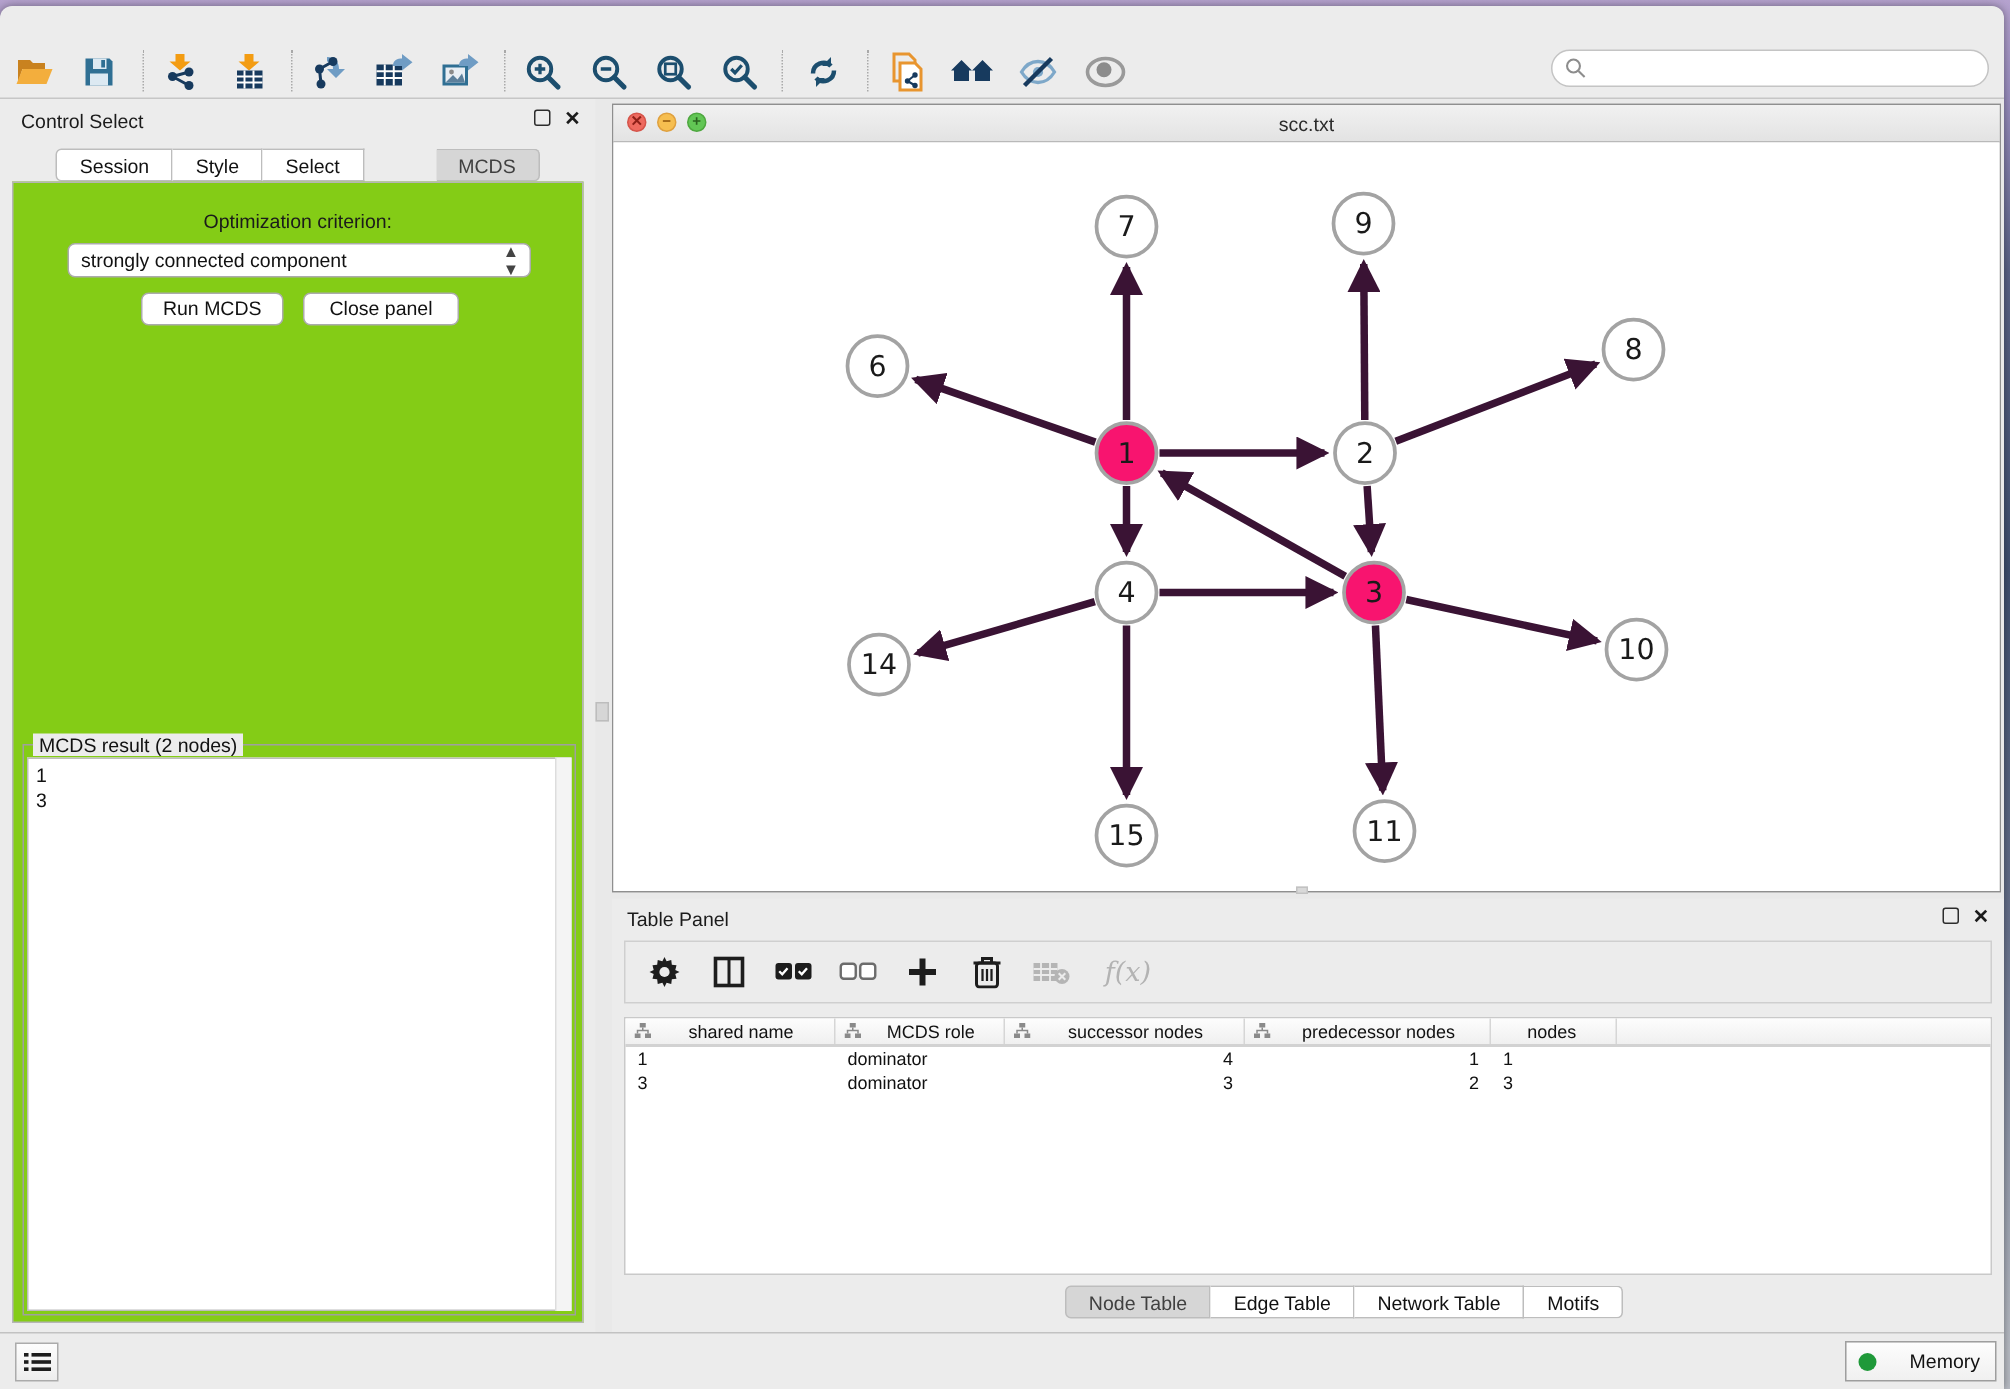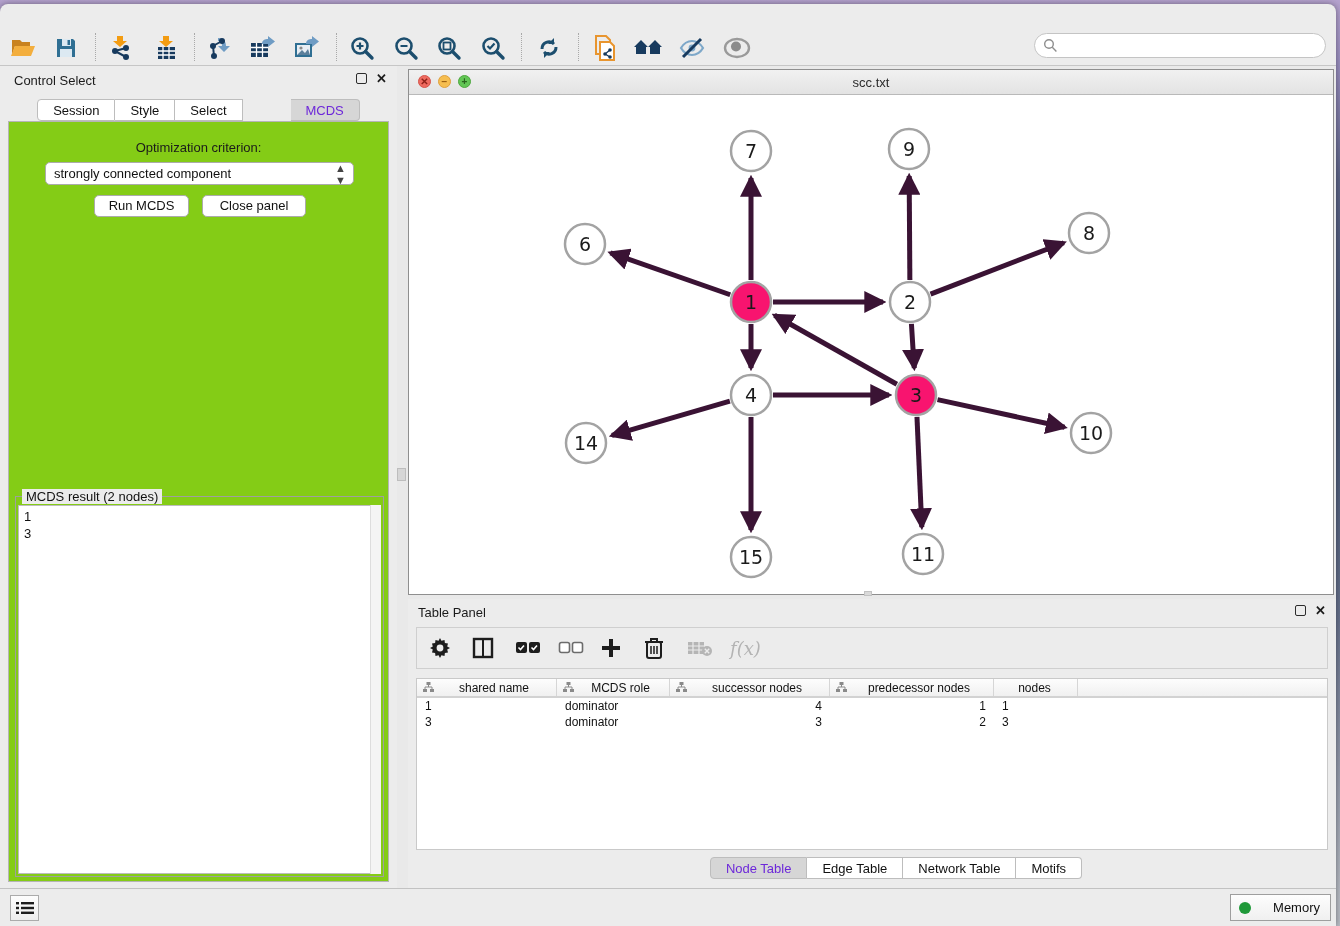--- a/index.html
+++ b/index.html
@@ -39,21 +39,21 @@
   .cp-header { position:absolute; left:0; top:0; width:100%; height:28px; }
   .cp-title { position:absolute; left:14px; top:7px; font-size:13px; color:#1b1b1b; }
   .panel-btns { position:absolute; right:10px; top:7px; display:flex; gap:9px; }
   .float-ic { width:11px; height:11px; border:1.6px solid #2c2c2c; border-radius:2px; }
   .close-ic { font-size:13px; font-weight:bold; color:#1b1b1b; line-height:11px; }
   .cp-tabs { position:absolute; left:0; top:33px; width:100%; display:flex; justify-content:center; }
   .tab { height:22px; padding:0 15px; font-size:13px; line-height:21px; background:#fff;
     border:1px solid #bdbdbd; border-left:none; color:#111; }
   .tab:first-child { border-left:1px solid #bdbdbd; border-radius:4px 0 0 4px; }
   .tab:last-child { border-radius:0 4px 4px 0; }
-  .tab.active { background:#d6d6d6; color:#6d28d9;margin-left:48px; }
+  .tab.active { background:#d6d6d6; color:#404040;margin-left:48px; }
   .cp-content { position:absolute; left:8px; top:55px; width:381px; height:761px;
     border:1px solid #b5b5b5; background:#84cc16; }
   .opt-label { position:absolute; left:0; top:18px; width:100%; text-align:center;
     font-size:13px; color:#1b1b1b; }
   .cp-select { position:absolute; left:36px; top:40px; width:309px; height:23px;
     background:#fff; border:1px solid #ababab; border-radius:5px; font-size:13px;
     display:flex; align-items:center; padding:0 8px; color:#111; }
   .cp-select .stepper { margin-left:auto; font-size:11px; color:#444; letter-spacing:-1px; }
   .cp-btn { position:absolute; top:73px; height:22px; background:#fff; border:1px solid #ababab;
     border-radius:5px; font-size:13px; color:#111; text-align:center; line-height:20px; }
@@ -83,21 +83,21 @@
   .net-canvas { position:absolute; left:0; top:25px; width:924px; height:499px; background:#fff; }
   .h-splitter-handle { position:absolute; left:455px; bottom:-2px; width:8px; height:5px;
     background:#d9d9d9; border:1px solid #c2c2c2; }
   
   .table-panel { position:absolute; left:408px; top:533px; width:928px; height:289px; background:#ececec; }
   .tp-header { position:absolute; left:0; top:0; width:100%; height:26px; }
   .tp-title { position:absolute; left:10px; top:6px; font-size:13px; color:#1b1b1b; }
   .tp-toolbar { position:absolute; left:8px; top:28px; width:912px; height:42px;
     background:#ececec; border:1px solid #cfcfcf; display:flex; align-items:center;
     padding-left:12px; gap:15px; }
-  .tp-tool { width:28px; height:28px; display:flex; align-items:center; }
+  .tp-tool { width:28px; height:28px; display:flex; align-items:center; justify-content:center; }
   .fx-label { font-family:"DejaVu Serif", serif; font-style:italic; font-size:18px; color:#b3b3b3; }
   .data-table { position:absolute; left:8px; top:79px; width:912px; height:172px;
     background:#fff; border:1px solid #c9c9c9; font-size:12px; }
   .dt-headrow { display:flex; height:19px; border-bottom:2px solid #d2d2d2;
     background:linear-gradient(#fdfdfd,#f0f0f0); }
   .dt-h { display:flex; align-items:center; border-right:1px solid #d6d6d6;
     padding-left:6px; gap:6px; color:#111; }
   .dt-h .lbl { flex:1; text-align:center; padding-right:8px; }
   .dt-row { display:flex; height:16px; align-items:center; color:#111; }
   .dt-c { padding:0 8px; overflow:hidden; white-space:nowrap; }

